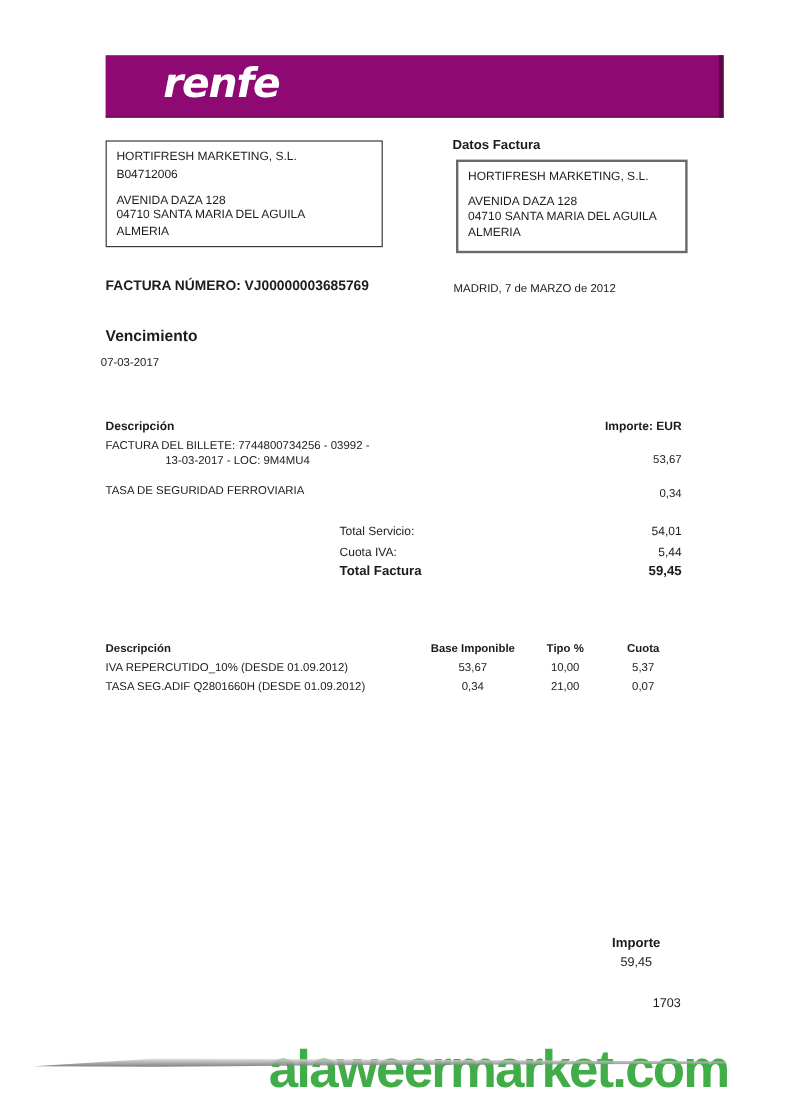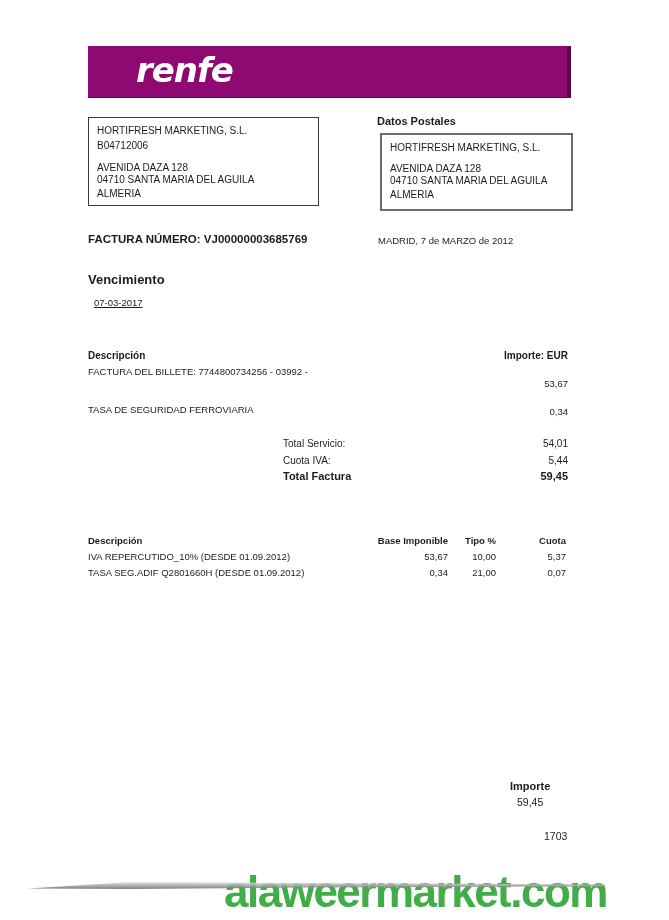--- a/index.html
+++ b/index.html
@@ -8,36 +8,37 @@
     font-family:"Liberation Sans", sans-serif;color:#1c1c1c;
   }
   .abs{position:absolute;}
   .b{font-weight:bold;}
   .r{text-align:right;}
   .brand-band{
     left:88px;top:46px;width:479px;height:51px;
     background:var(--brand,#8E0A72);
     border-right:4px solid var(--brand-dark,#5E0749);
     border-bottom:1px solid var(--brand-dark,#5E0749);
+    padding-left:32px;
   }
   .logo{
     position:absolute;left:48px;top:4px;color:#fff;
     font-style:italic;font-weight:bold;font-size:34px;letter-spacing:-1px;
     font-family:"DejaVu Sans", sans-serif;
   }
   .company-line{left:88px;top:103px;font-size:7.5px;letter-spacing:0.32px;color:#333;}
   .bill-box{left:88px;top:117px;width:229px;height:87px;border:1px solid #3a3a3a;font-size:10px;}
   .postal-box{left:380px;top:133px;width:189px;height:74px;border:2px solid #6a6a6a;font-size:10px;}
   .boxline{position:absolute;left:8px;white-space:nowrap;}
   .datos-title{left:377px;top:115px;font-size:11px;}
   .inv-number{left:88px;top:233px;font-size:11.5px;}
   .place-date{left:378px;top:235px;font-size:9.5px;}
   .venc-label{left:88px;top:272px;font-size:13px;}
-  .venc-date{left:94px;top:297px;font-size:9.5px;text-decoration:underline;}
-  .small{font-size:9.5px;}
+  .venc-date{left:84px;top:297px;font-size:9.5px;}
+  .small{font-size:9.5px;text-align:center;}
   .body10{font-size:10px;}
   .amount-col{left:468px;width:100px;text-align:right;}
   .item-lines div{line-height:13px;}
   .importe-label{left:510px;top:780px;font-size:11px;}
   .importe-value{left:517px;top:796px;font-size:10.5px;}
   .page-number{left:544px;top:830px;font-size:10.5px;}
   .watermark{
     left:224px;top:867px;font-size:44px;font-weight:bold;letter-spacing:-1.5px;
     color:var(--green,#41AD49);white-space:nowrap;
   }
@@ -53,38 +54,39 @@
   </div>
 
   <div class="abs bill-box">
     <div class="boxline" style="top:7px">HORTIFRESH MARKETING, S.L.</div>
     <div class="boxline" style="top:22px">B04712006</div>
     <div class="boxline" style="top:44px">AVENIDA DAZA 128</div>
     <div class="boxline" style="top:56px">04710 SANTA MARIA DEL AGUILA</div>
     <div class="boxline" style="top:70px">ALMERIA</div>
   </div>
 
-  <div class="abs datos-title b">Datos Postales</div>
+  <div class="abs datos-title b">Datos Factura</div>
   <div class="abs postal-box">
     <div class="boxline" style="top:7px">HORTIFRESH MARKETING, S.L.</div>
     <div class="boxline" style="top:28px">AVENIDA DAZA 128</div>
     <div class="boxline" style="top:40px">04710 SANTA MARIA DEL AGUILA</div>
     <div class="boxline" style="top:54px">ALMERIA</div>
   </div>
 
   <div class="abs inv-number b">FACTURA NÚMERO: VJ00000003685769</div>
   <div class="abs place-date">MADRID, 7 de MARZO de 2012</div>
   <div class="abs venc-label b">Vencimiento</div>
   <div class="abs venc-date">07-03-2017</div>
 
   <div class="abs body10 b" style="left:88px;top:350px">Descripción</div>
   <div class="abs body10 b r" style="left:420px;top:350px;width:148px">Importe: EUR</div>
 
   <div class="abs small item-lines" style="left:88px;top:365px">
     <div>FACTURA DEL BILLETE: 7744800734256 - 03992 -</div>
+    <div>13-03-2017 - LOC: 9M4MU4</div>
   </div>
   <div class="abs small amount-col" style="top:378px">53,67</div>
 
   <div class="abs small" style="left:88px;top:404px">TASA DE SEGURIDAD FERROVIARIA</div>
   <div class="abs small amount-col" style="top:406px">0,34</div>
 
   <div class="abs body10" style="left:283px;top:438px">Total Servicio:</div>
   <div class="abs body10 amount-col" style="top:438px">54,01</div>
   <div class="abs body10" style="left:283px;top:455px">Cuota IVA:</div>
   <div class="abs body10 amount-col" style="top:455px">5,44</div>

